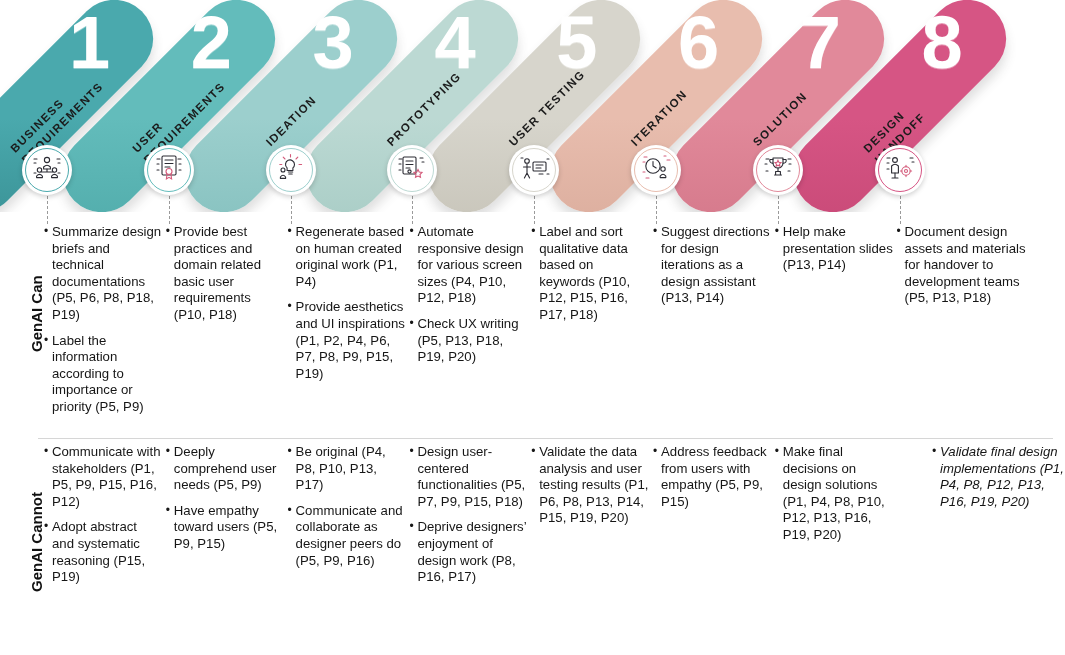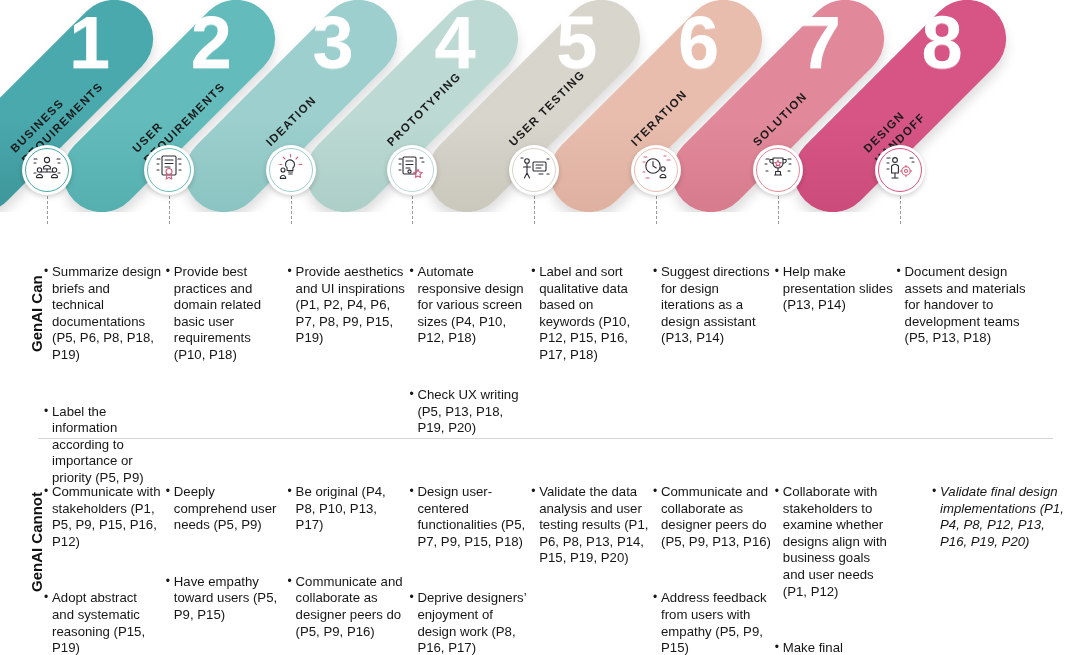--- a/index.html
+++ b/index.html
@@ -92,21 +92,20 @@
   .cell {
     position:absolute;
     font-size:13.2px;
     line-height:16.6px;
     color:#161616;
   }
   .bullet-item {
     position:relative;
     padding-left:8px;
     margin-bottom:9px;
-    margin-top:40px;
   }
   .bullet-item::before {
     content:"•";
     position:absolute;
     left:0px; top:-1px;
     font-size:12px;
     color:#161616;
   }
 </style>
 </head>
@@ -175,20 +174,21 @@
         <div class="bullet-item">Adopt abstract and systematic reasoning (P15, P19)</div>
       </div>
       <div class="cell" style="left: 165.8px; top: 224px; width: 118px;">
         <div class="bullet-item">Provide best practices and domain related basic user requirements (P10, P18)</div>
       </div>
       <div class="cell" style="left: 165.8px; top: 444px; width: 118px;">
         <div class="bullet-item">Deeply comprehend user needs (P5, P9)</div>
         <div class="bullet-item">Have empathy toward users (P5, P9, P15)</div>
       </div>
       <div class="cell" style="left: 287.6px; top: 224px; width: 118px;">
+        <div class="bullet-item">Regenerate based on human created original work (P1, P4)</div>
         <div class="bullet-item">Provide aesthetics and UI inspirations (P1, P2, P4, P6, P7, P8, P9, P15, P19)</div>
       </div>
       <div class="cell" style="left: 287.6px; top: 444px; width: 118px;">
         <div class="bullet-item">Be original (P4, P8, P10, P13, P17)</div>
         <div class="bullet-item">Communicate and collaborate as designer peers do (P5, P9, P16)</div>
       </div>
       <div class="cell" style="left: 409.4px; top: 224px; width: 118px;">
         <div class="bullet-item">Automate responsive design for various screen sizes (P4, P10, P12, P18)</div>
         <div class="bullet-item">Check UX writing (P5, P13, P18, P19, P20)</div>
       </div>
@@ -199,28 +199,26 @@
       <div class="cell" style="left: 531.2px; top: 224px; width: 118px;">
         <div class="bullet-item">Label and sort qualitative data based on keywords (P10, P12, P15, P16, P17, P18)</div>
       </div>
       <div class="cell" style="left: 531.2px; top: 444px; width: 118px;">
         <div class="bullet-item">Validate the data analysis and user testing results (P1, P6, P8, P13, P14, P15, P19, P20)</div>
       </div>
       <div class="cell" style="left: 653px; top: 224px; width: 118px;">
         <div class="bullet-item">Suggest directions for design iterations as a design assistant (P13, P14)</div>
       </div>
       <div class="cell" style="left: 653px; top: 444px; width: 118px;">
-        <div class="bullet-item">Communicate and collaborate as designer peers do (P5, P9, P13, P16)</div>
         <div class="bullet-item">Address feedback from users with empathy (P5, P9, P15)</div>
       </div>
       <div class="cell" style="left: 774.8px; top: 224px; width: 118px;">
         <div class="bullet-item">Help make presentation slides (P13, P14)</div>
       </div>
       <div class="cell" style="left: 774.8px; top: 444px; width: 118px;">
-        <div class="bullet-item">Collaborate with stakeholders to examine whether designs align with business goals and user needs (P1, P12)</div>
         <div class="bullet-item">Make final decisions on design solutions (P1, P4, P8, P10, P12, P13, P16, P19, P20)</div>
       </div>
       <div class="cell" style="left: 896.6px; top: 224px; width: 135px;">
         <div class="bullet-item">Document design assets and materials for handover to development teams (P5, P13, P18)</div>
       </div>
       <div class="cell" style="left: 932px; top: 444px; width: 135px; font-style: italic;">
         <div class="bullet-item">Validate final design implementations (P1, P4, P8, P12, P13, P16, P19, P20)</div>
       </div>
     </div>
 

